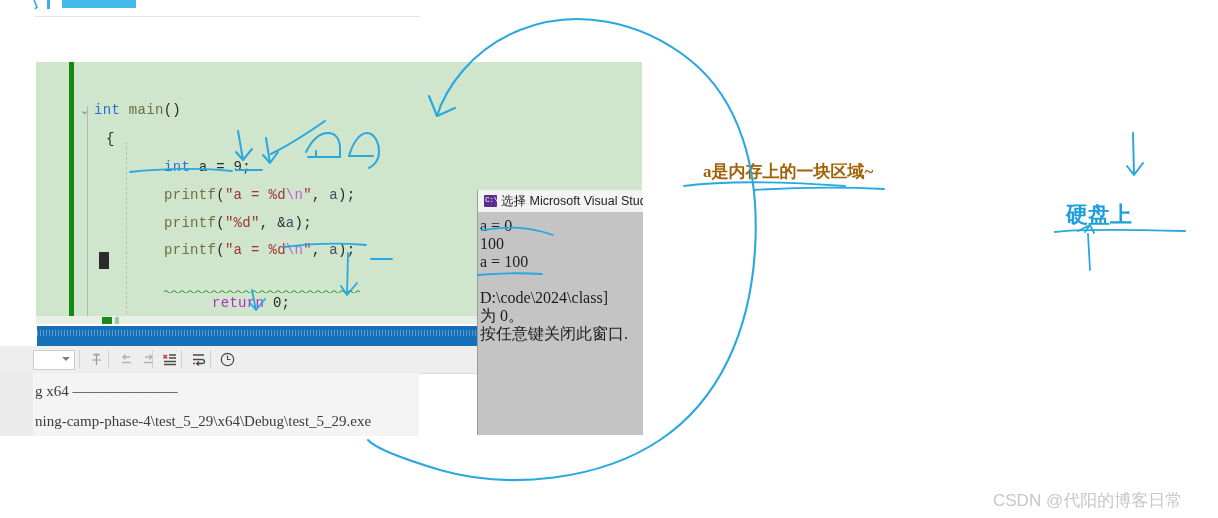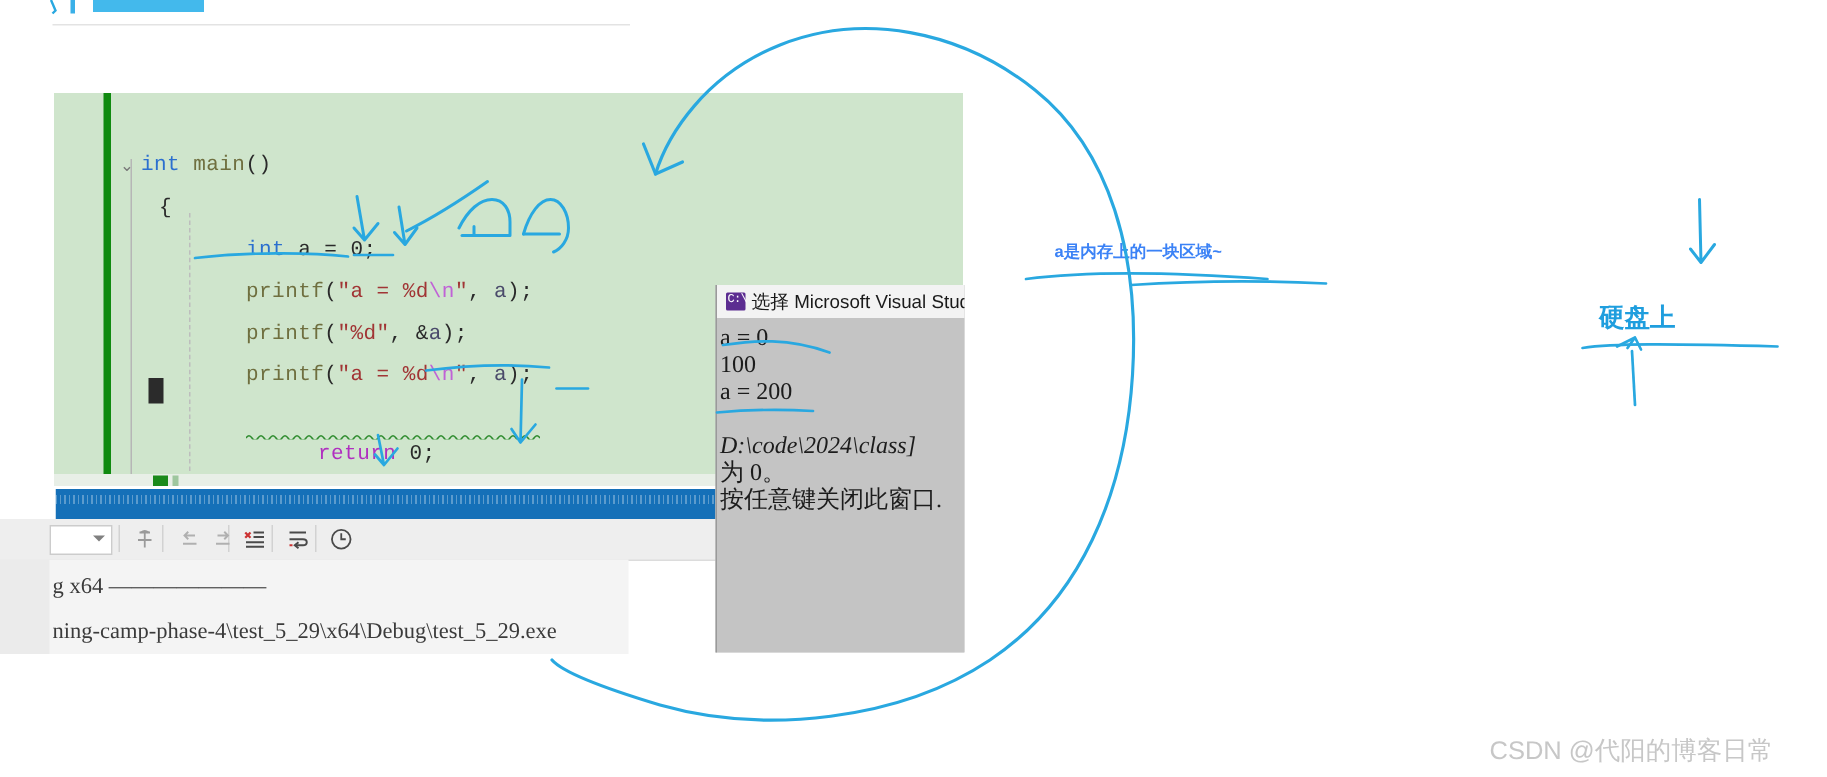--- a/index.html
+++ b/index.html
@@ -246,31 +246,31 @@
     position: absolute;
     left: 99px; top: 252px;
     width: 10px; height: 17px;
     background: #2b2b2b;
   }
 
   
   #ann-memory {
     position: absolute;
     left: 703px; top: 160px;
-    font-family: Liberation Sans, sans-serif;
-    font-size: 11px;
-    color: #3b82f6;
+    font-family: Liberation Serif, serif;
+    font-size: 17px;
+    color: #a16207;
     white-space: nowrap;
     font-weight: bold;
   }
   #ann-disk {
     position: absolute;
     left: 1066px; top: 200px;
     font-family: "Liberation Serif", serif;
-    font-size: 17px;
+    font-size: 22px;
     color: #1f9ede;
     white-space: nowrap;
     font-weight: bold;
   }
 
   
   #ink-layer {
     position: absolute;
     left: 0; top: 0;
     width: 1218px; height: 518px;
@@ -301,21 +301,21 @@
 
 <div id="code-editor">
   <div id="editor-change-bar"></div>
   <div id="editor-indent-guide"></div>
   <div id="editor-indent-guide2"></div>
   <div id="collapse-chevron">⌄</div>
 
   <div id="code-lines">
       <div class="code-line" style="top: 39px; left: 58px;"><span class="tok-kw">int </span><span class="tok-fn">main</span><span class="tok-plain">()</span></div>
       <div class="code-line" style="top: 68px; left: 70px;"><span class="tok-plain">{</span></div>
-      <div class="code-line" style="top: 96px; left: 128px;"><span class="tok-kw">int </span><span class="tok-plain">a = 0;</span></div>
+      <div class="code-line" style="top: 96px; left: 128px;"><span class="tok-kw">int </span><span class="tok-plain">a = 9;</span></div>
       <div class="code-line" style="top: 124px; left: 128px;"><span class="tok-fn">printf</span><span class="tok-plain">(</span><span class="tok-str">"a = %d</span><span class="tok-esc">\n</span><span class="tok-str">"</span><span class="tok-plain">, </span><span class="tok-var">a</span><span class="tok-plain">);</span></div>
       <div class="code-line" style="top: 152px; left: 128px;"><span class="tok-fn">printf</span><span class="tok-plain">(</span><span class="tok-str">"%d"</span><span class="tok-plain">, &amp;</span><span class="tok-var">a</span><span class="tok-plain">);</span></div>
       <div class="code-line" style="top: 179px; left: 128px;"><span class="tok-fn">printf</span><span class="tok-plain">(</span><span class="tok-str">"a = %d</span><span class="tok-esc">\n</span><span class="tok-str">"</span><span class="tok-plain">, </span><span class="tok-var">a</span><span class="tok-plain">);</span></div>
       <div class="code-line" style="top: 232px; left: 128px;"><span class="tok-ret">return </span><span class="tok-plain">0;</span></div>
     </div>
 
   <svg id="squiggle-scanf" viewBox="0 0 196 4" preserveAspectRatio="none">
     <path d="M0 3 Q2 0 4 3 T8 3 T12 3 T16 3 T20 3 T24 3 T28 3 T32 3 T36 3 T40 3 T44 3
              T48 3 T52 3 T56 3 T60 3 T64 3 T68 3 T72 3 T76 3 T80 3 T84 3 T88 3 T92 3
              T96 3 T100 3 T104 3 T108 3 T112 3 T116 3 T120 3 T124 3 T128 3 T132 3
@@ -381,22 +381,22 @@
   <div id="console-titlebar">
     <div id="console-app-icon">
       <span>C:\</span>
     </div>
     <div id="console-title">选择 Microsoft Visual Studio</div>
   </div>
   <div id="console-body">
     <div id="console-lines">
         <div class="console-line" style="top: 6px;">a = 0</div>
         <div class="console-line" style="top: 24px;">100</div>
-        <div class="console-line" style="top: 42px;">a = 200</div>
-        <div class="console-line" style="top: 78px; font-style: italic;">D:\code\2024\class]</div>
+        <div class="console-line" style="top: 42px;">a = 100</div>
+        <div class="console-line" style="top: 78px;">D:\code\2024\class]</div>
         <div class="console-line" style="top: 96px;">为 0。</div>
         <div class="console-line" style="top: 114px;">按任意键关闭此窗口.</div>
       </div>
   </div>
 </div>
 <div id="console-cursor"></div>
 
 <div id="ann-memory">a是内存上的一块区域~</div>
 <div id="ann-disk">硬盘上</div>
 

